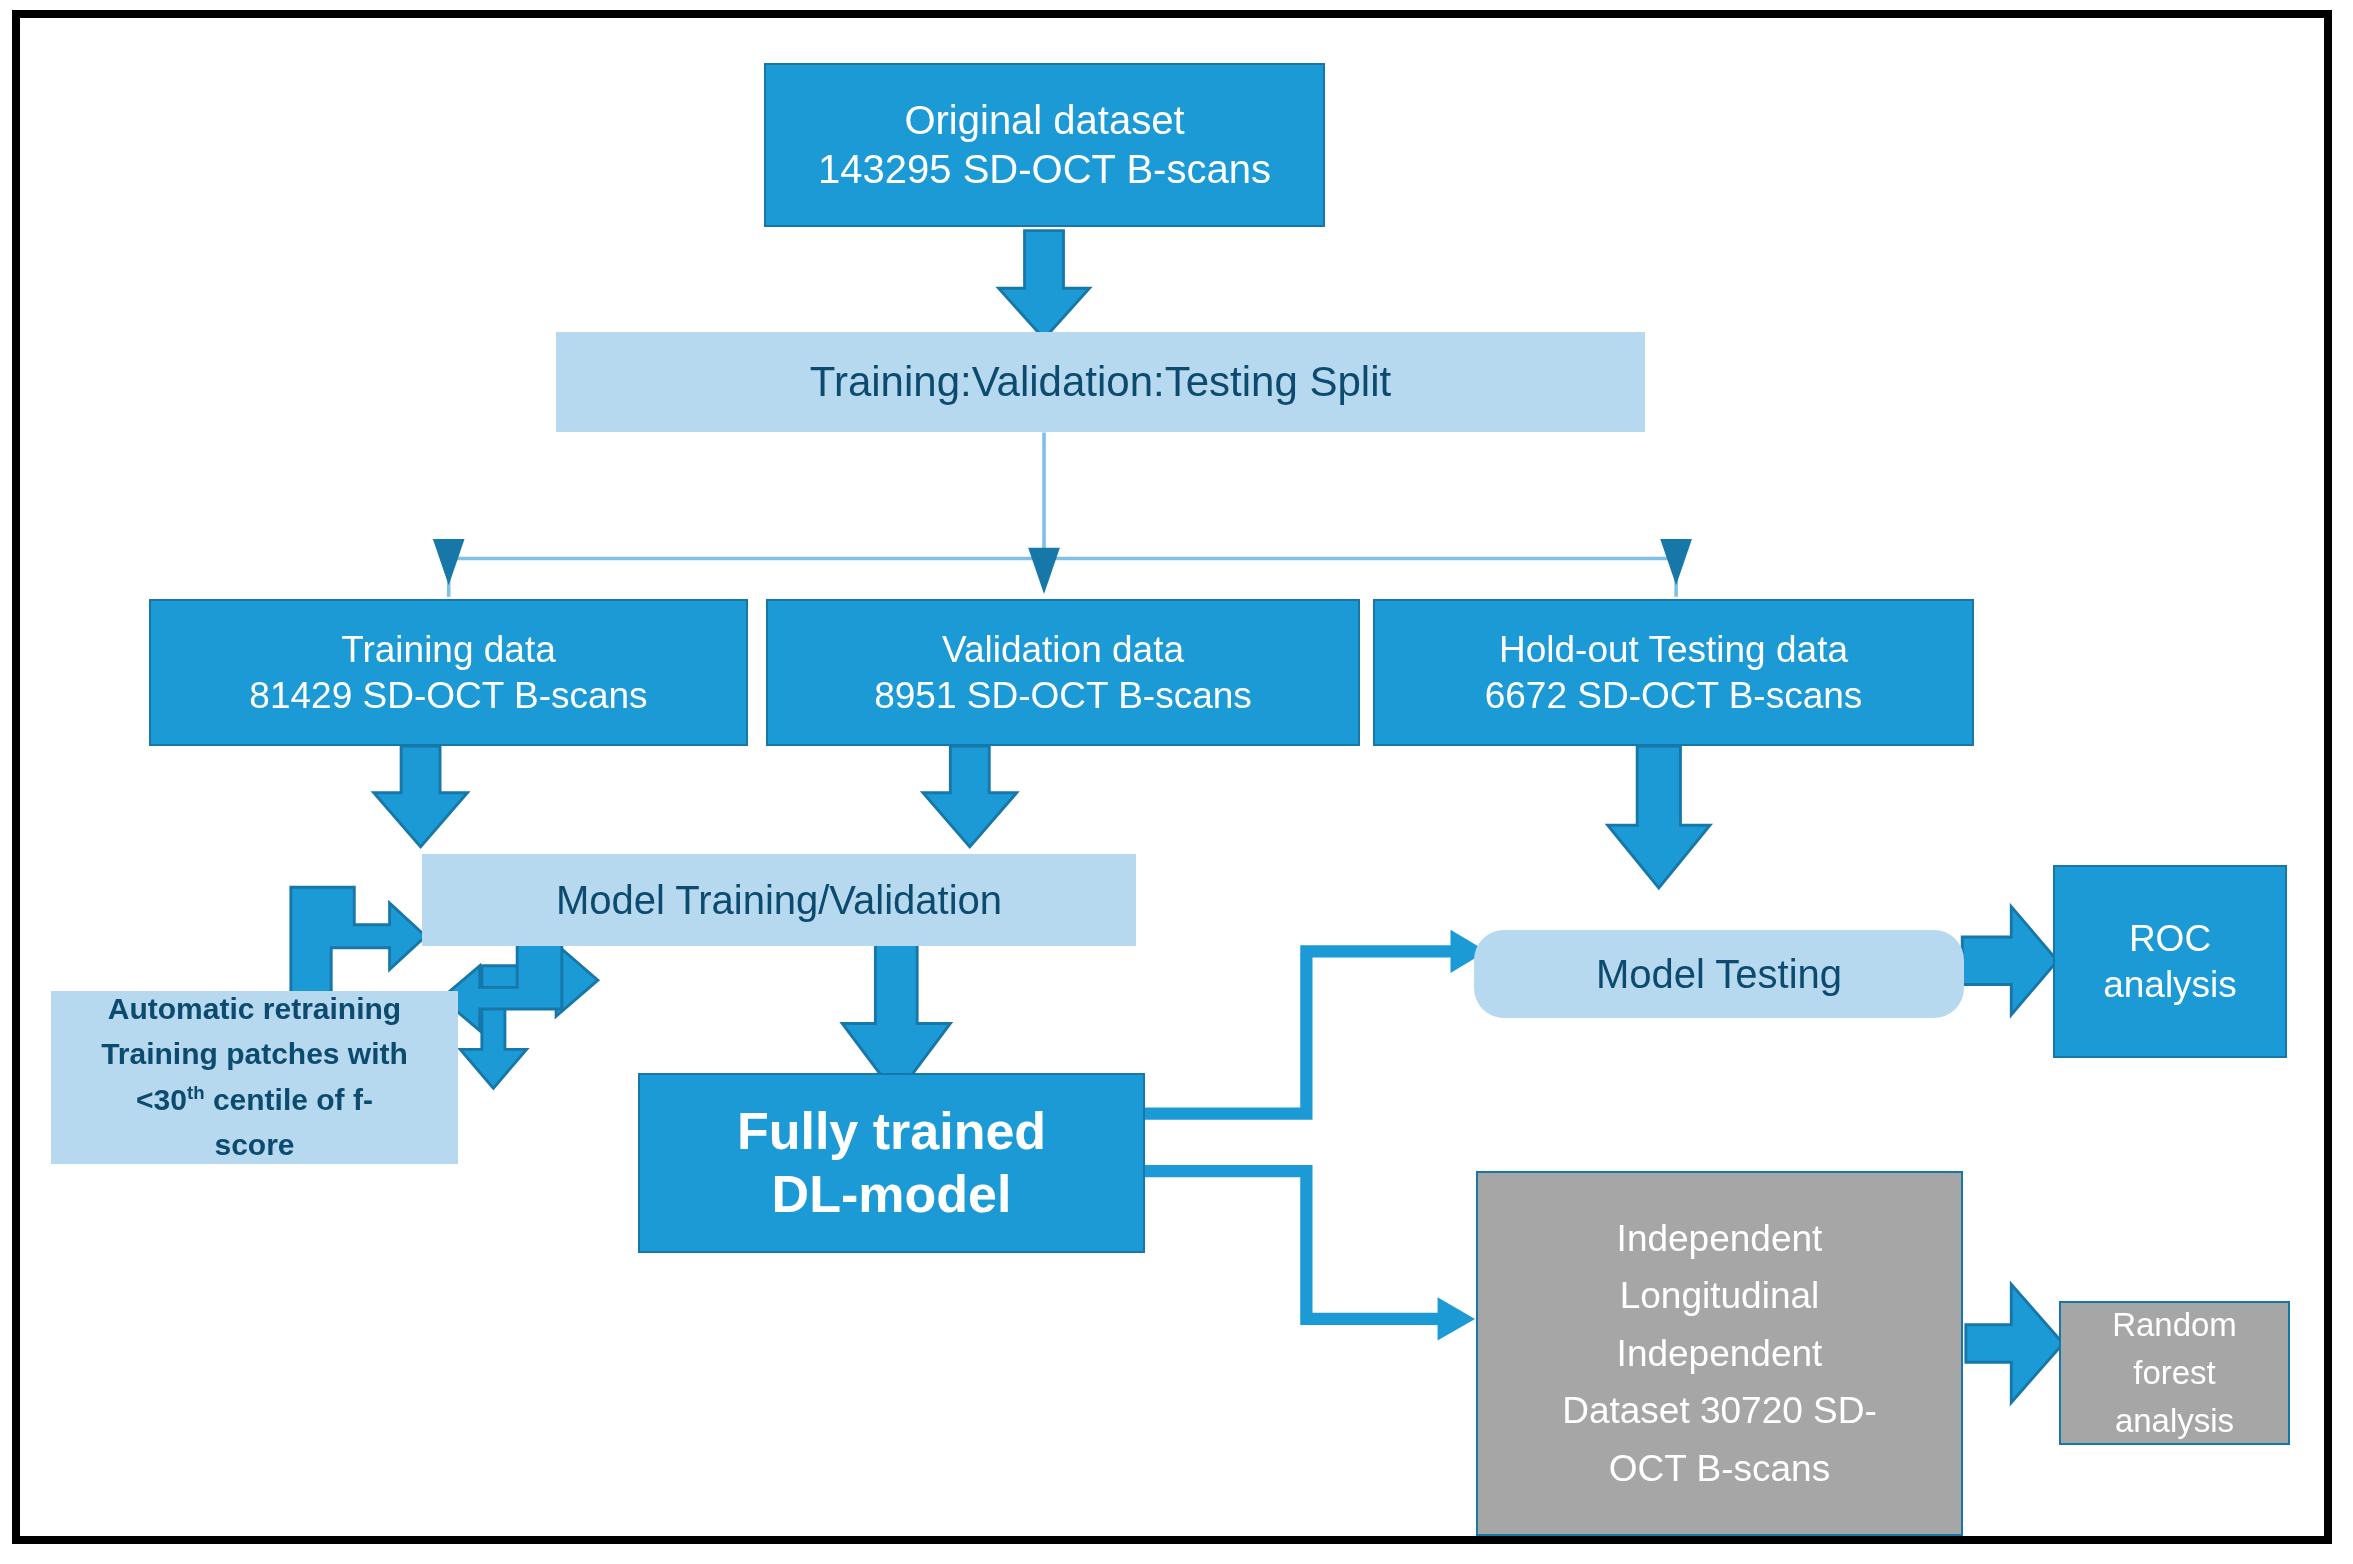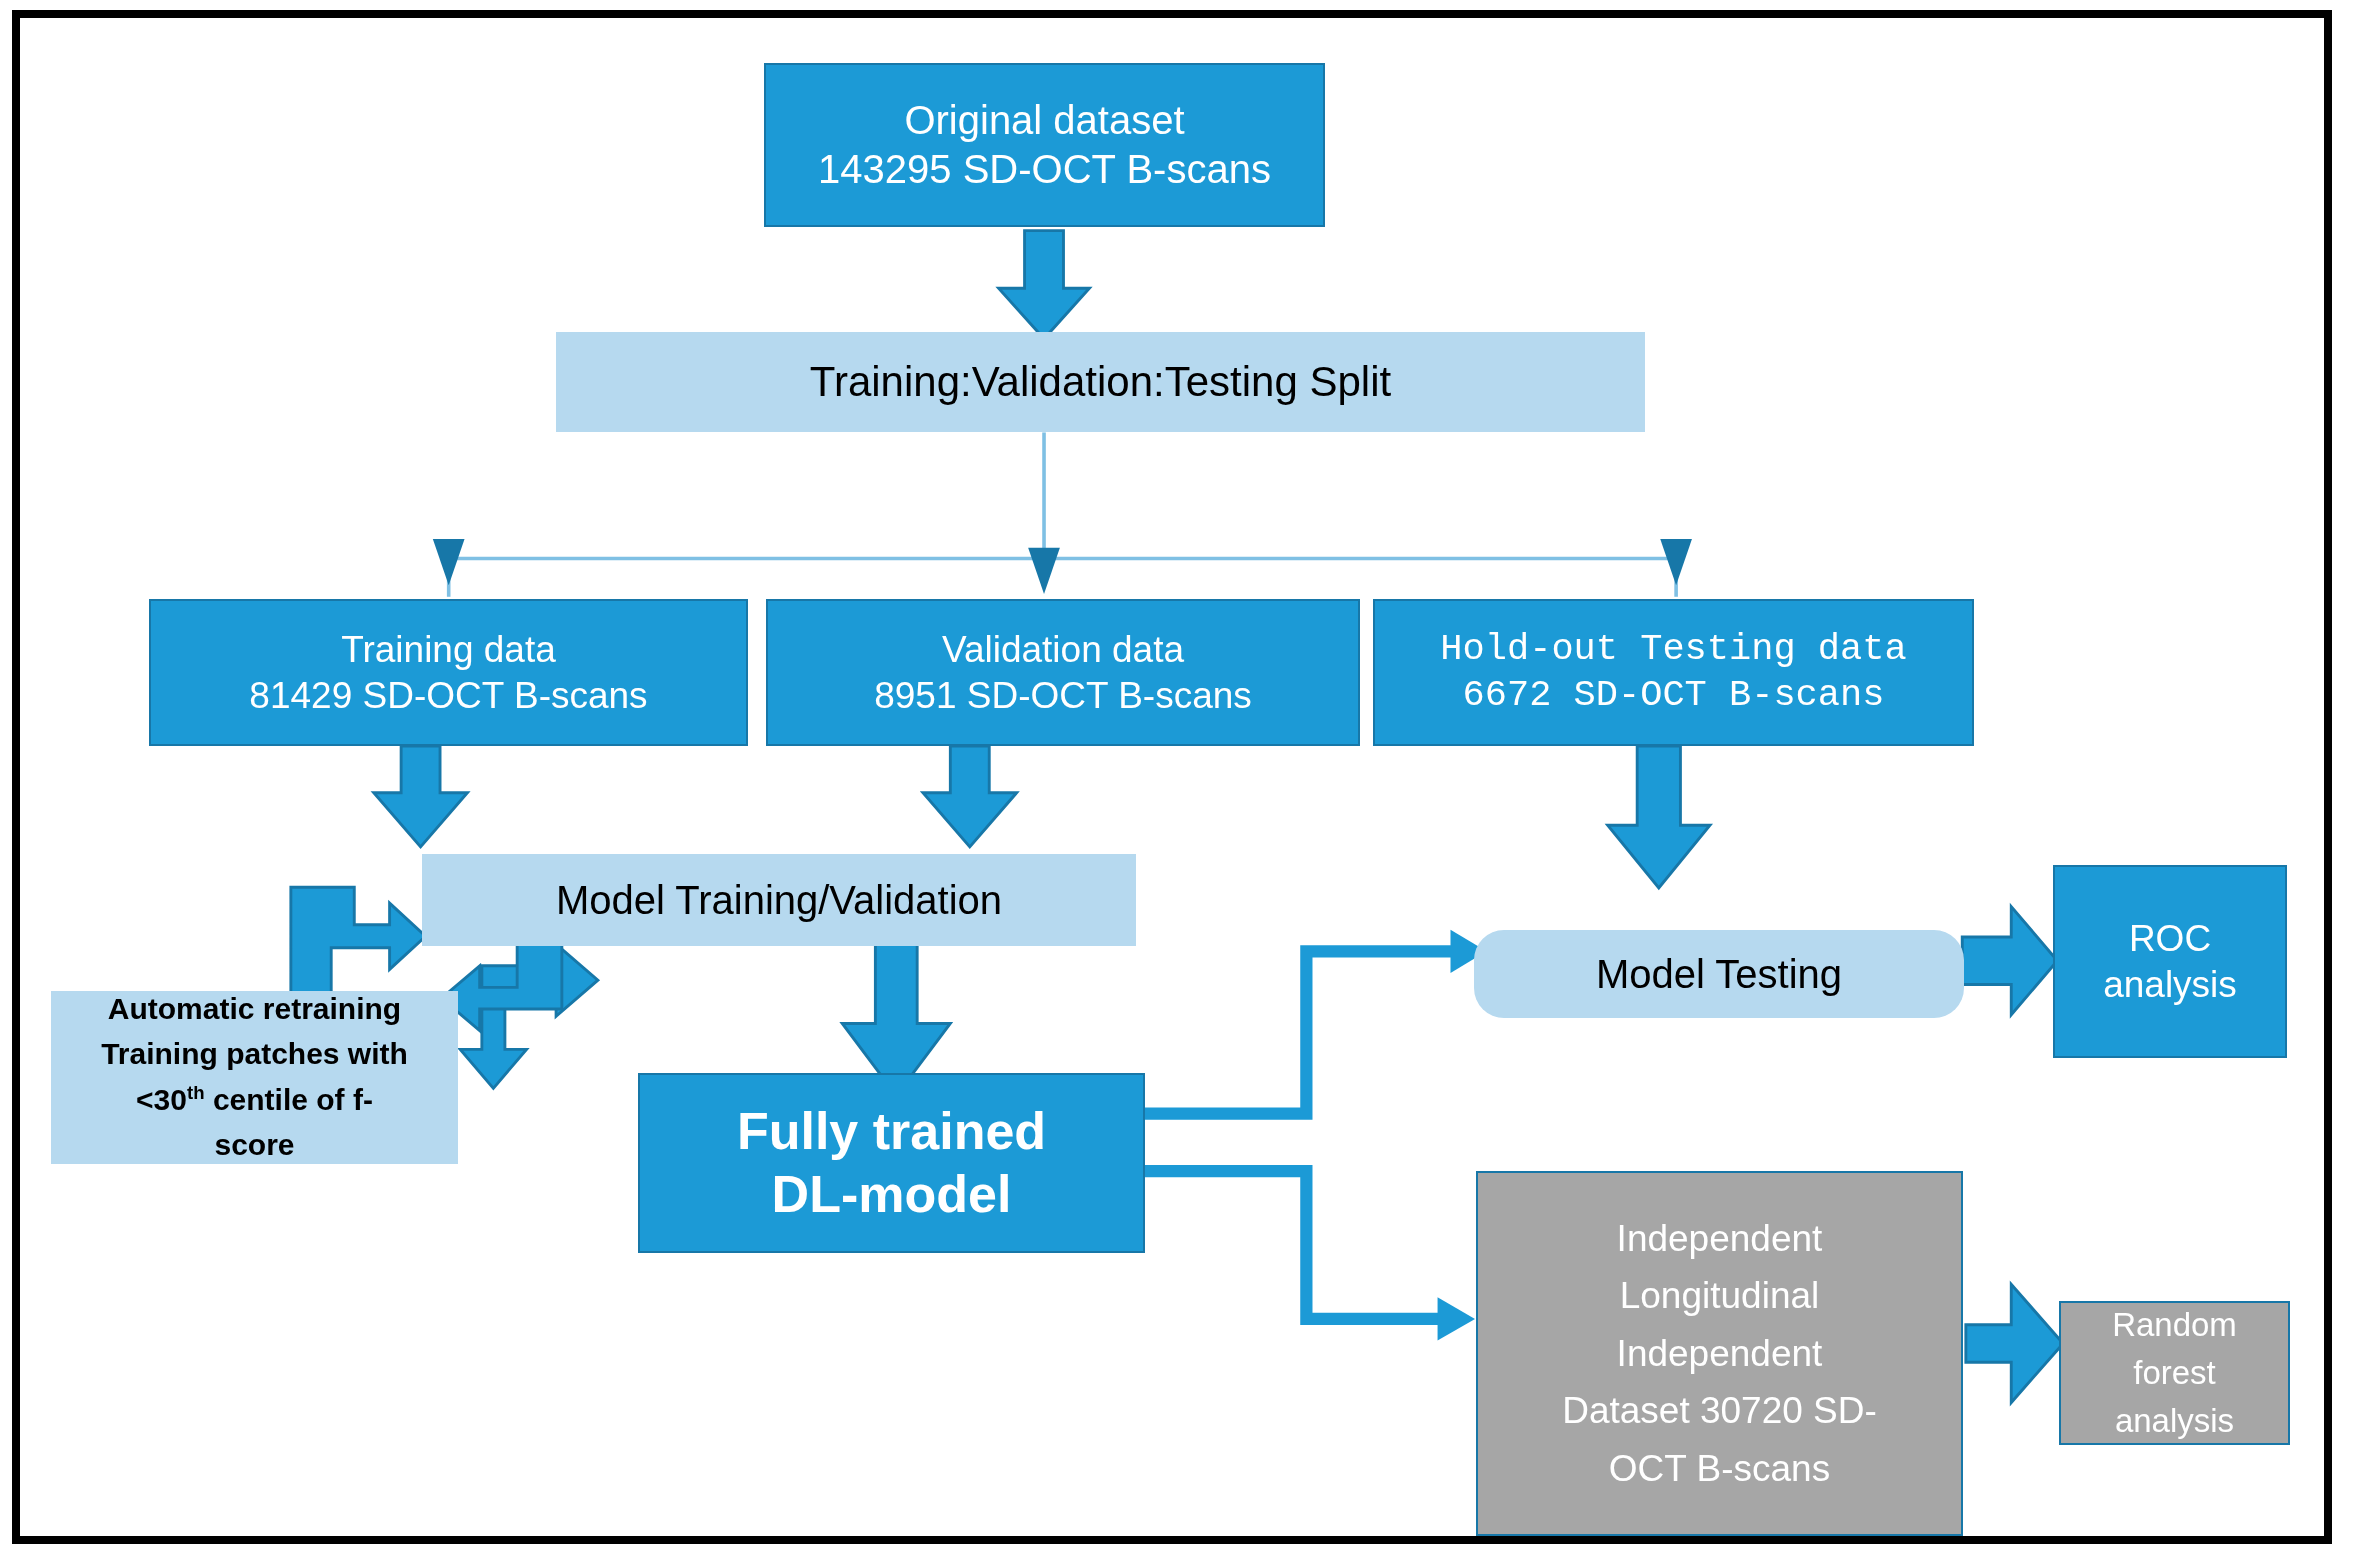--- a/index.html
+++ b/index.html
@@ -32,21 +32,21 @@
   
   .fill-strong{
     background:#1C9AD6;
     border:2.2px solid #1777A8;
     color:#ffffff;
   }
   
   .fill-light{
     background:#B6D9EF;
     border:none;
-    color:#000000;
+    color:#0c4a6e;
   }
   
   .fill-gray{
     background:#A6A6A6;
     border:2.2px solid #1777A8;
     color:#ffffff;
   }
   .two-line span{display:block;}
   sup{font-size:0.62em;vertical-align:super;line-height:0;}
   svg.layer{
@@ -139,21 +139,21 @@
   <div class="node fill-strong two-line" style="left:149px;top:599px;width:599px;height:147px;font-size:37px;">
     <span>Training data</span>
     <span>81429 SD-OCT B-scans</span>
   </div>
 
   <div class="node fill-strong two-line" style="left:766px;top:599px;width:594px;height:147px;font-size:37px;">
     <span>Validation data</span>
     <span>8951 SD-OCT B-scans</span>
   </div>
 
-  <div class="node fill-strong two-line" style="left:1373px;top:599px;width:601px;height:147px;font-size:37px;font-family:Liberation Mono, monospace;">
+  <div class="node fill-strong two-line" style="left:1373px;top:599px;width:601px;height:147px;font-size:37px;">
     <span>Hold-out Testing data</span>
     <span>6672 SD-OCT B-scans</span>
   </div>
 
   <div class="node fill-light" style="left:422px;top:854px;width:714px;height:92px;font-size:40px;">
     <span>Model Training/Validation</span>
   </div>
 
   <div class="node fill-light" style="left:51px;top:991px;width:407px;height:173px;font-size:30px;font-weight:bold;justify-content:space-between;">
     <span>Automatic retraining</span>

